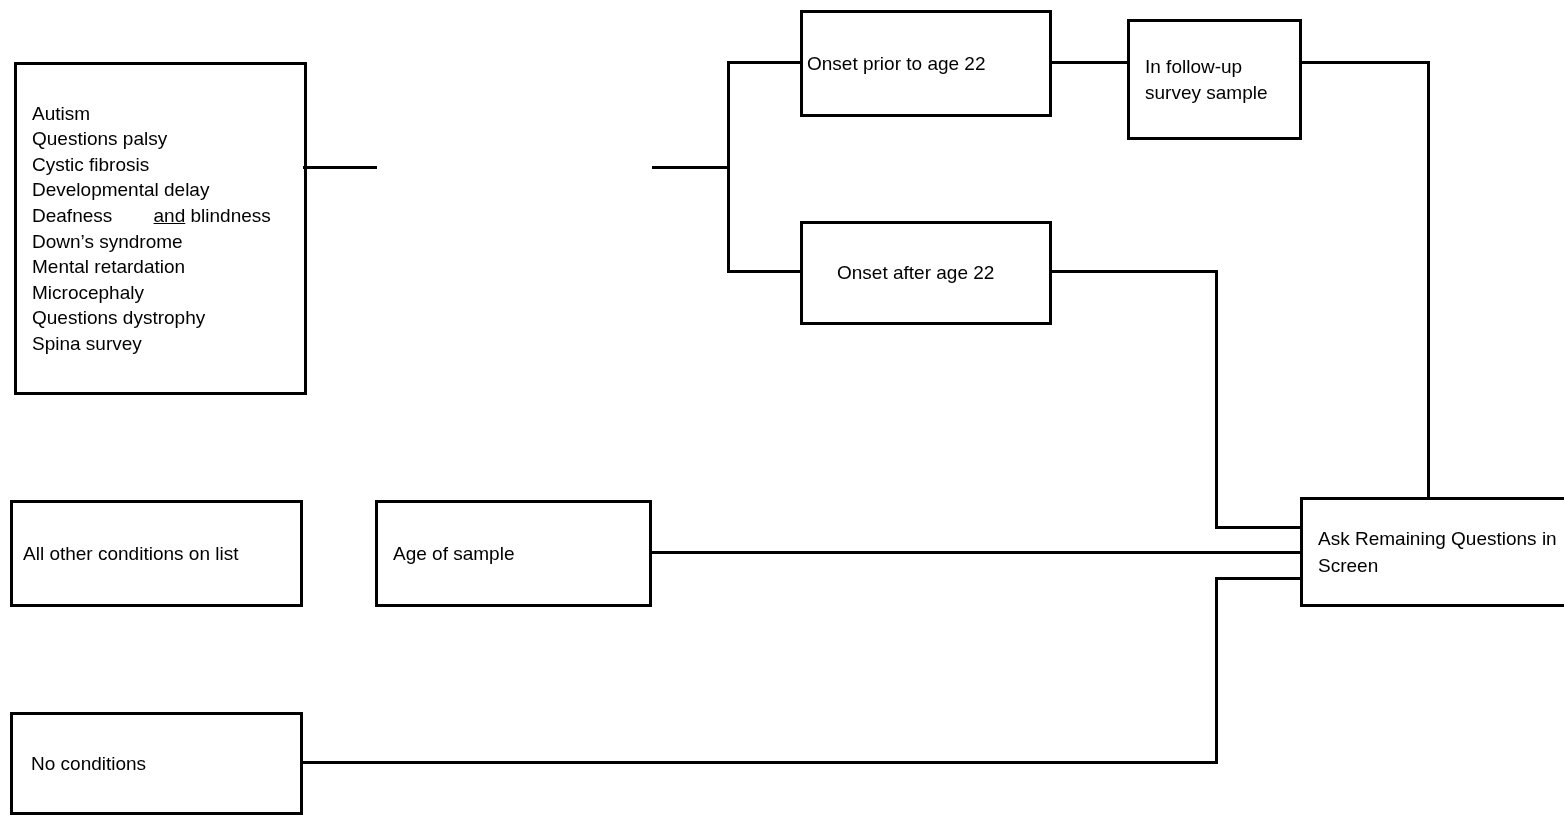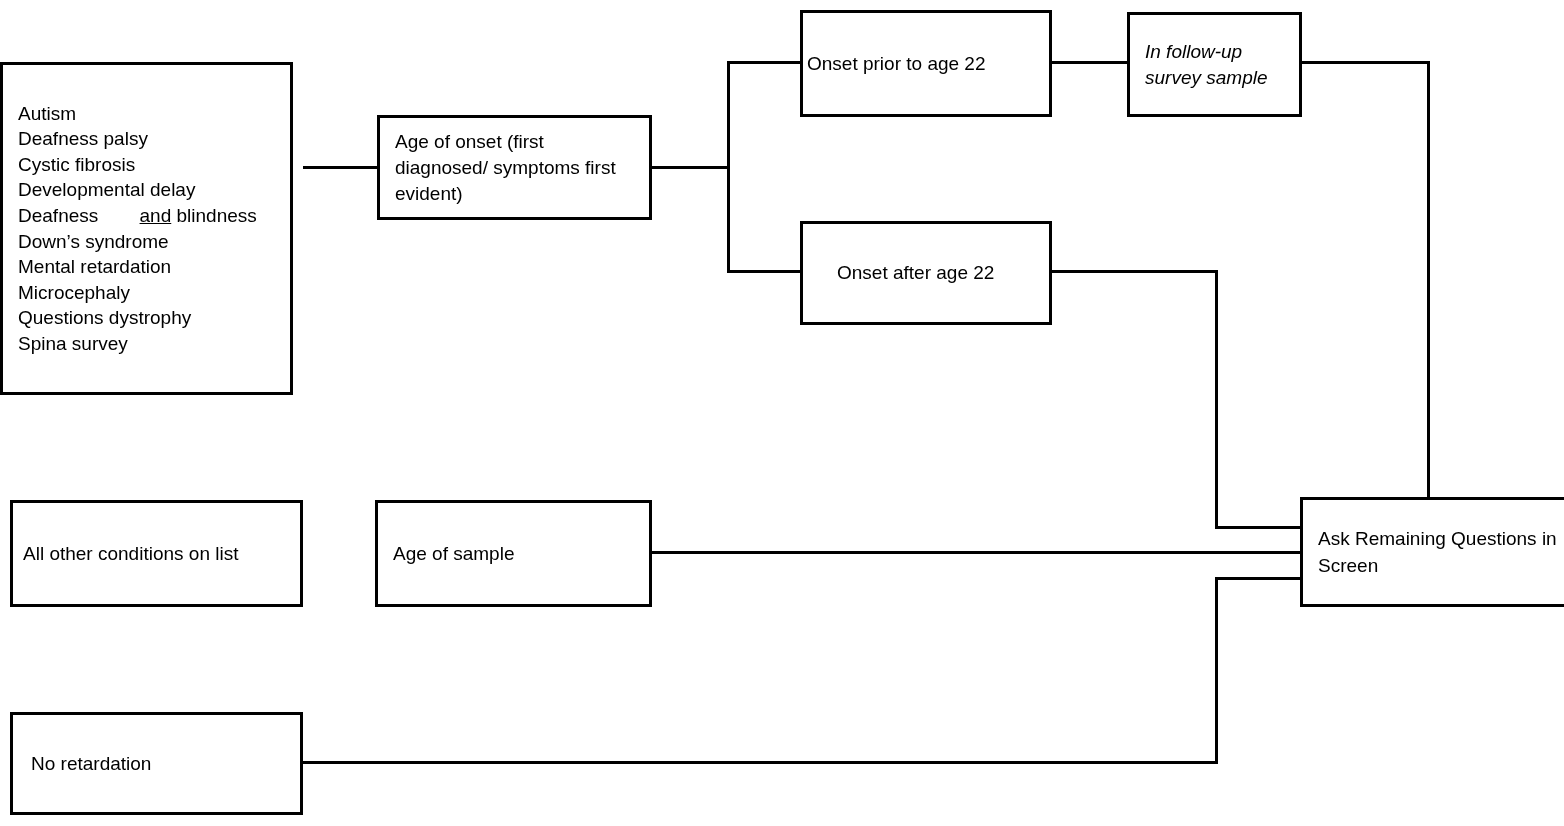--- a/index.html
+++ b/index.html
@@ -23,24 +23,24 @@
     justify-content: center;
     align-items: flex-start;
     padding-left: 15px;
     padding-right: 8px;
     font-size: 19px;
     line-height: 26px;
     color: #000000;
   }
 
   
-  .b-conditions  { left: 0;   top: 62px;  width: 293px; height: 333px; line-height: 25.6px; }
+  .b-conditions  { left: 14px;   top: 62px;  width: 293px; height: 333px; line-height: 25.6px; }
   .b-age-first   { left: 377px;  top: 115px; width: 275px; height: 105px; }
   .b-onset-prior { left: 800px;  top: 10px;  width: 252px; height: 107px; padding-left: 4px; }
-  .b-followup    { left: 1127px; top: 12px;  width: 175px; height: 105px; font-style: italic; }
+  .b-followup    { left: 1127px; top: 19px;  width: 175px; height: 121px; }
   .b-onset-after { left: 800px;  top: 221px; width: 252px; height: 104px; padding-left: 34px; }
   .b-all-other   { left: 10px;   top: 500px; width: 293px; height: 107px; padding-left: 10px; }
   .b-age2        { left: 375px;  top: 500px; width: 277px; height: 107px; }
   .b-no-cond     { left: 10px;   top: 712px; width: 293px; height: 103px; padding-left: 18px; }
   .b-ask         { left: 1300px; top: 497px; width: 300px; height: 110px; line-height: 27px; }
 
   .und { text-decoration: underline; margin-left: 36px; }
 
   
   .conn { position: absolute; background: #000000; }
@@ -60,34 +60,31 @@
   .c14 { left: 1215px; top: 577px; width: 3px;   height: 187px; }
   .c15 { left: 1215px; top: 577px; width: 85px;  height: 3px; }  
 </style>
 </head>
 <body>
 
 <div class="canvas">
 
   <div class="box b-conditions">
     <div>Autism</div>
-    <div>Deafness palsy</div>
+    <div>Questions palsy</div>
     <div>Cystic fibrosis</div>
     <div>Developmental delay</div>
     <div><span>Deafness </span><span class="und">and</span><span> blindness</span></div>
     <div>Down’s syndrome</div>
     <div>Mental retardation</div>
     <div>Microcephaly</div>
     <div>Questions dystrophy</div>
     <div>Spina survey</div>
   </div>
 
-  <div class="box b-age-first">
-    <div>Age of onset (first diagnosed/ symptoms first evident)</div>
-  </div>
 
   <div class="box b-onset-prior">
     <div>Onset prior to age 22</div>
   </div>
 
   <div class="box b-followup">
     <div>In follow-up survey sample</div>
   </div>
 
   <div class="box b-onset-after">
@@ -96,21 +93,21 @@
 
   <div class="box b-all-other">
     <div>All other conditions on list</div>
   </div>
 
   <div class="box b-age2">
     <div>Age of sample</div>
   </div>
 
   <div class="box b-no-cond">
-    <div>No retardation</div>
+    <div>No conditions</div>
   </div>
 
   <div class="box b-ask">
     <div>Ask Remaining Questions in Screen</div>
   </div>
 
   <div class="conn c1"></div>
   <div class="conn c2"></div>
   <div class="conn c3"></div>
   <div class="conn c4"></div>

